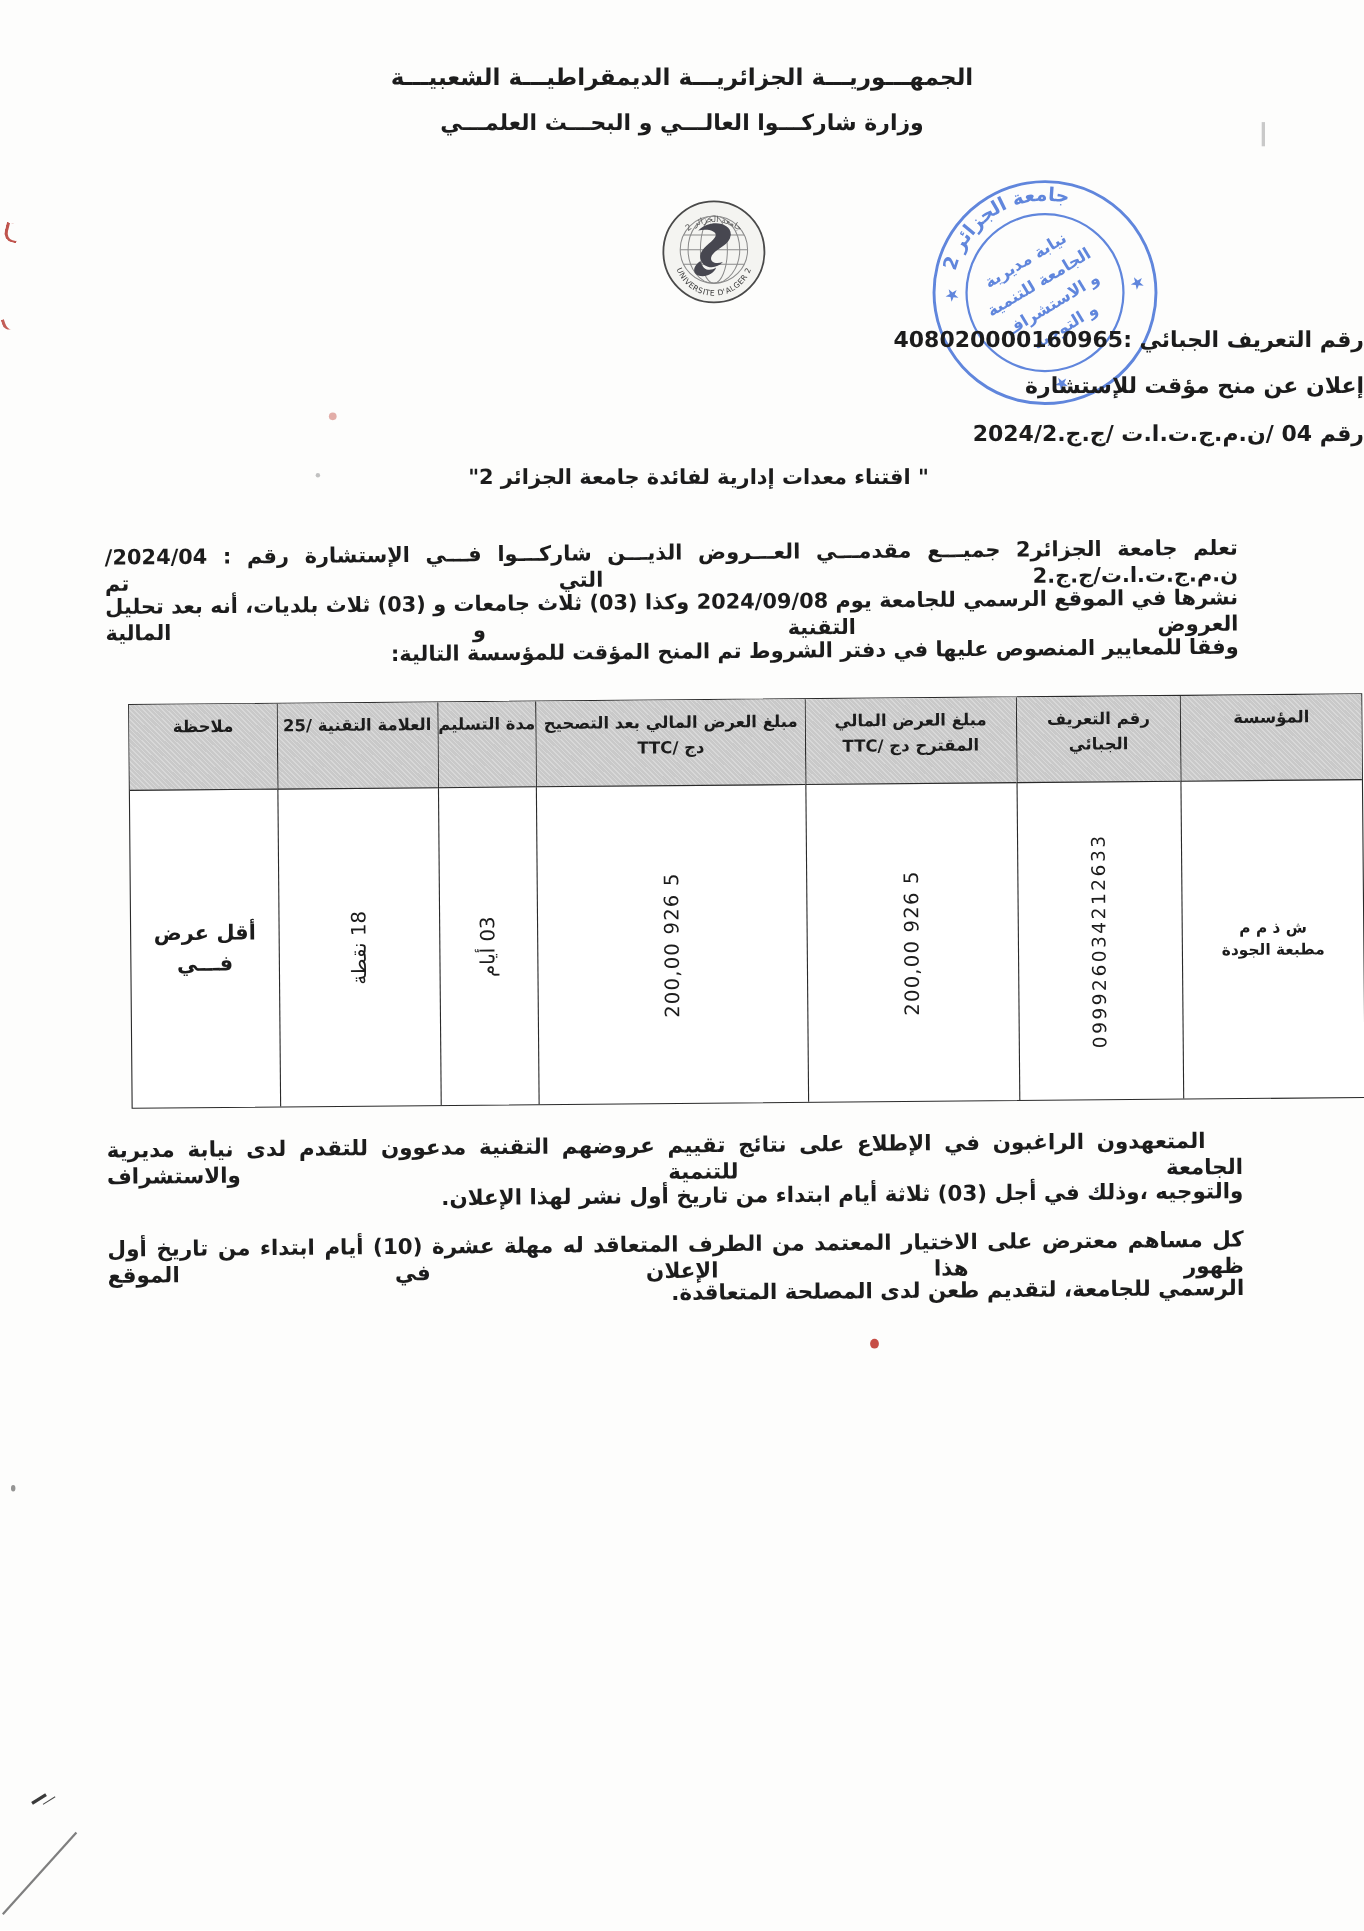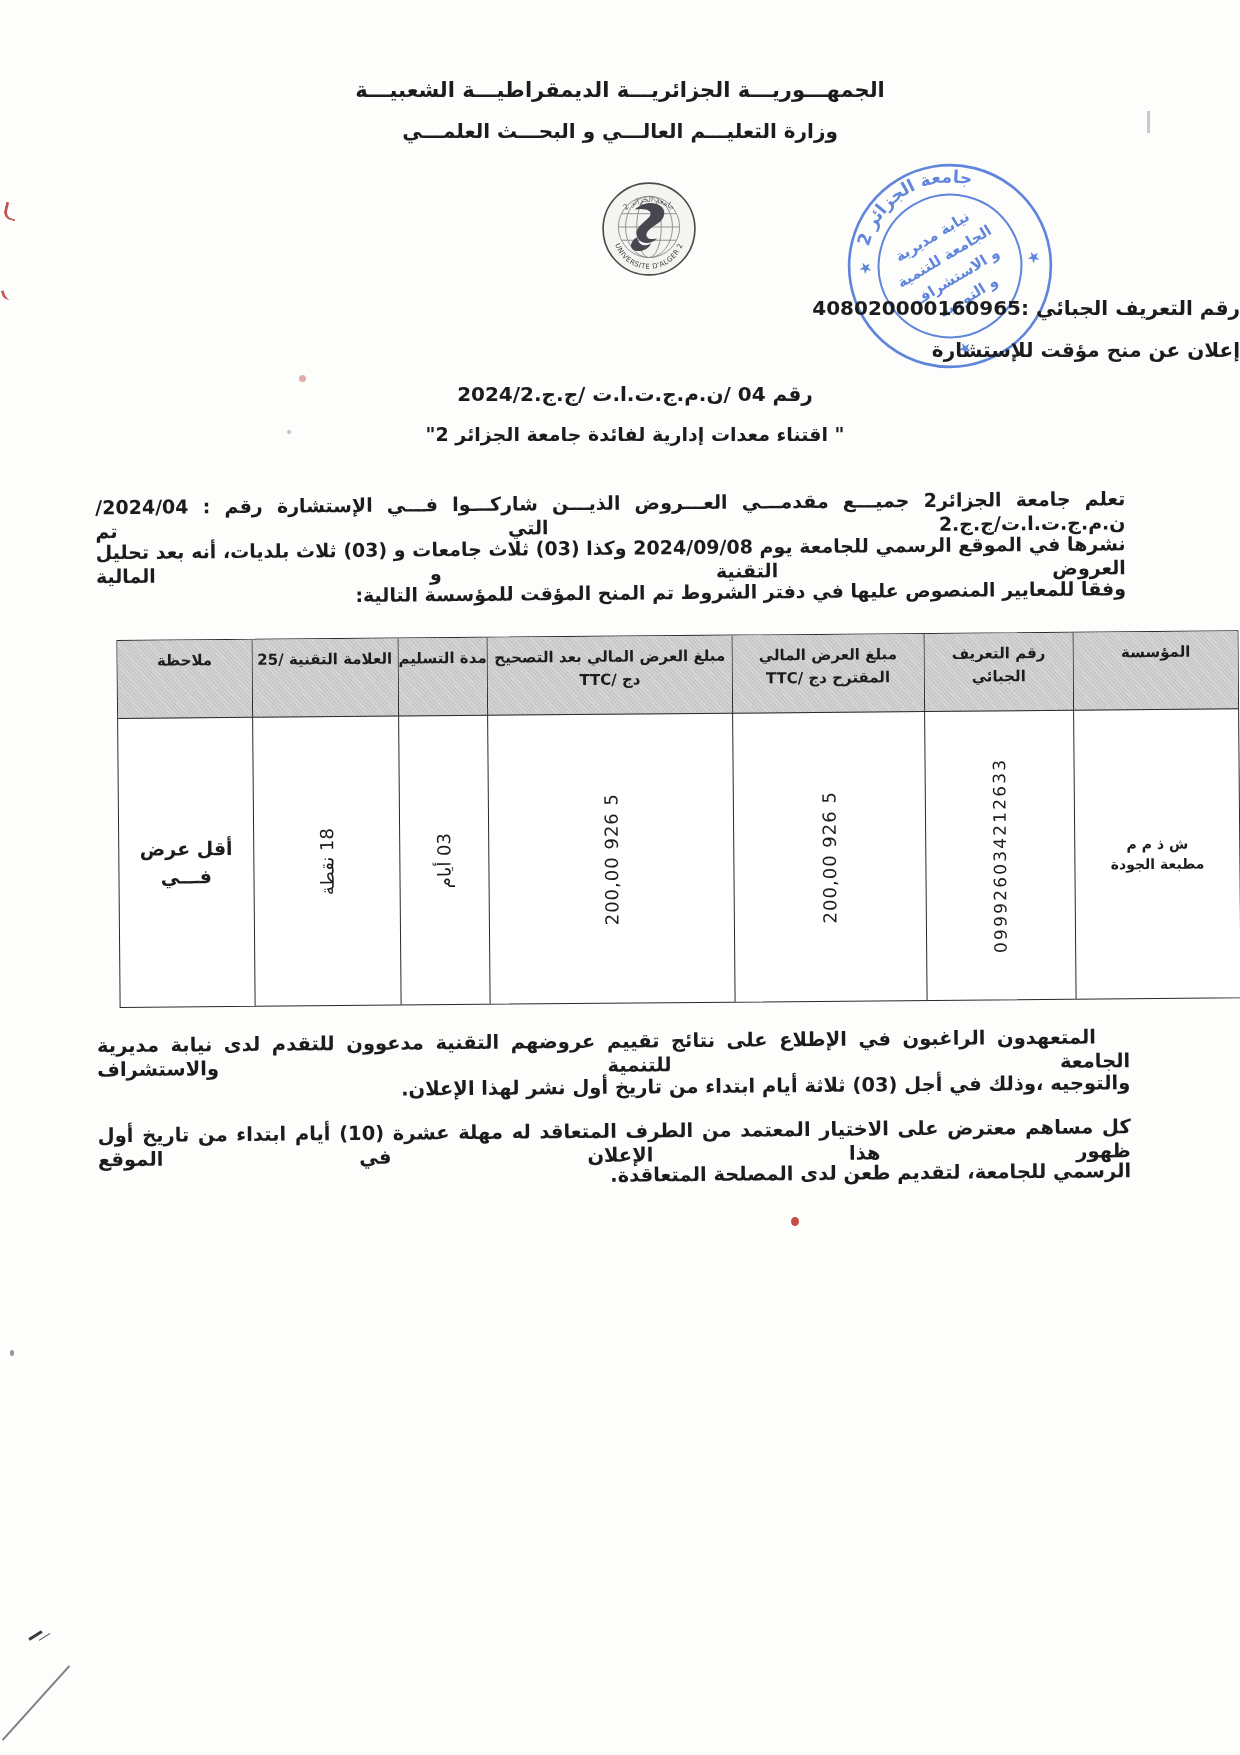--- a/index.html
+++ b/index.html
@@ -1,33 +1,33 @@
 <!DOCTYPE html>
 <html lang="ar"><head>
 <meta charset="utf-8">
 <style>
   html,body{margin:0;padding:0;background:#ffffff;}
   .sheet{position:relative;width:1240px;height:1755px;background:#fdfdfc;overflow:hidden;
          font-family:"DejaVu Sans",sans-serif;color:#1c1c1c;}
   
-  .hdr{position:absolute;left:0;right:0;text-align:center;font-weight:700;direction:rtl;margin-top:20px;}
+  .hdr{position:absolute;left:0;right:0;text-align:center;font-weight:700;direction:rtl;}
   .hdr.l1{top:58px;font-size:21px;letter-spacing:.2px;}
   .hdr.l2{top:99px;font-size:20px;}
   .hdr.l3{top:139px;font-size:20px;}
   
   .logo{position:absolute;left:600px;top:180px;width:98px;height:98px;}
   
   .stamp{position:absolute;left:842px;top:158px;width:216px;height:216px;
          transform:rotate(-31deg);opacity:.82;}
   .stamp text{font-family:"DejaVu Sans",sans-serif;}
   
   .cline{position:absolute;left:30px;right:0;text-align:center;font-weight:700;direction:rtl;}
   .cline.tax{top:296px;font-size:20px;text-align:right;}
   .cline.title{top:338px;font-size:20px;text-align:right;}
-  .cline.ref{top:382px;font-size:20px;}
+  .cline.ref{top:382px;font-size:20px;text-align:right;}
   .cline.subj{top:423px;font-size:19px;}
   
   #lower{position:absolute;left:0;top:0;width:1240px;height:1755px;
          transform:rotate(-0.5deg);transform-origin:120px 820px;}
   .para{position:absolute;direction:rtl;font-size:19px;font-weight:700;line-height:1.25;
         white-space:nowrap;}
   .para.wrapline{white-space:normal;}
   .just{text-align:justify;text-align-last:justify;white-space:normal;}
   .p-right{text-align:right;}
   .intro{left:98px;width:1030px;}
@@ -78,21 +78,21 @@
          box-shadow:7px 6px 0 -1px #4a4a4a;}
   .corner{left:-14px;top:1702px;width:100px;border-top:2.5px solid #7f7f7f;transform:rotate(-48deg);}
   .rdash{left:1147px;top:111px;width:3px;height:22px;background:#c9c9c9;}
 </style>
 </head>
 <body>
 
 <div class="sheet">
 
   <div class="hdr l1">الجمهـــوريـــة الجزائريـــة الديمقراطيـــة الشعبيـــة</div>
-  <div class="hdr l2">وزارة التعليـــم العالـــي و البحـــث العلمـــي</div>
+  <div class="hdr l2">وزارة شاركـــوا العالـــي و البحـــث العلمـــي</div>
 
   <svg class="logo" viewBox="0 0 96 96" aria-hidden="true">
     <circle cx="48" cy="48" r="45" fill="#f4f4f1" stroke="#4a4a4a" stroke-width="1.6"></circle>
     <g stroke="#8a8a8a" stroke-width="0.9" fill="none">
       <circle cx="48" cy="46" r="30"></circle>
       <ellipse cx="48" cy="46" rx="12" ry="30"></ellipse>
       <ellipse cx="48" cy="46" rx="23" ry="30"></ellipse>
       <line x1="18" y1="46" x2="78" y2="46"></line>
       <line x1="21" y1="33" x2="75" y2="33"></line>
       <line x1="21" y1="59" x2="75" y2="59"></line>

